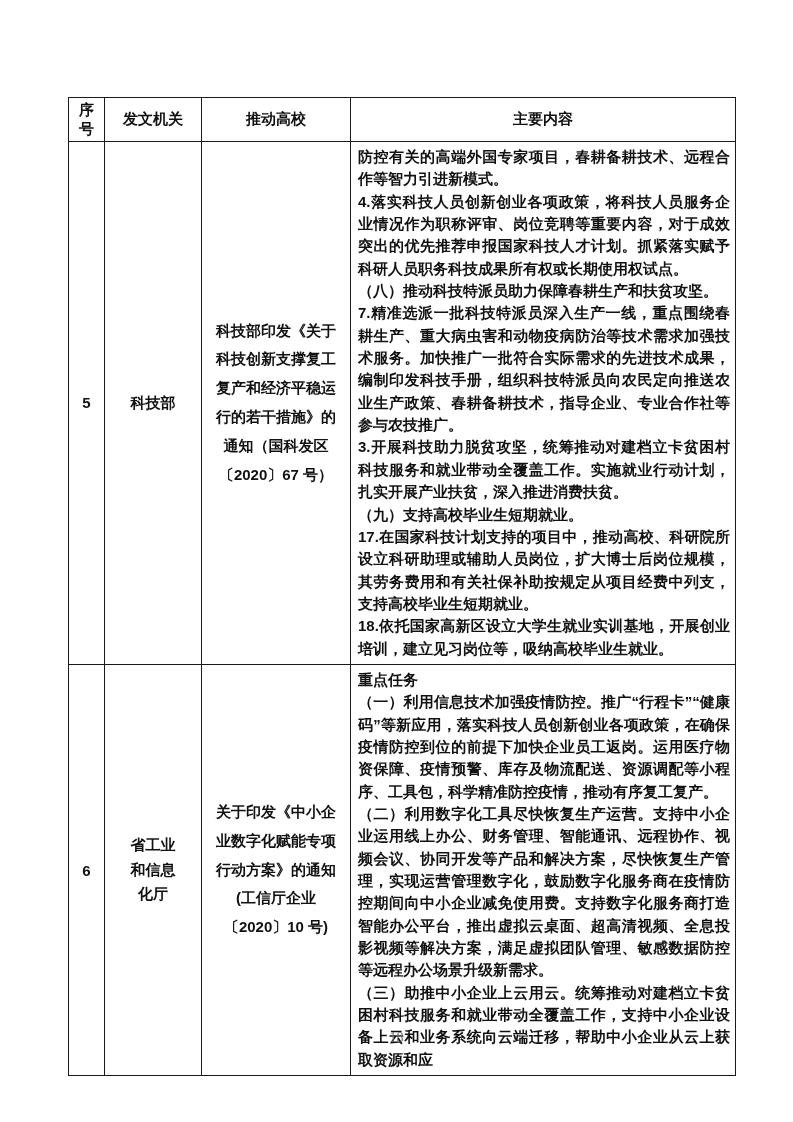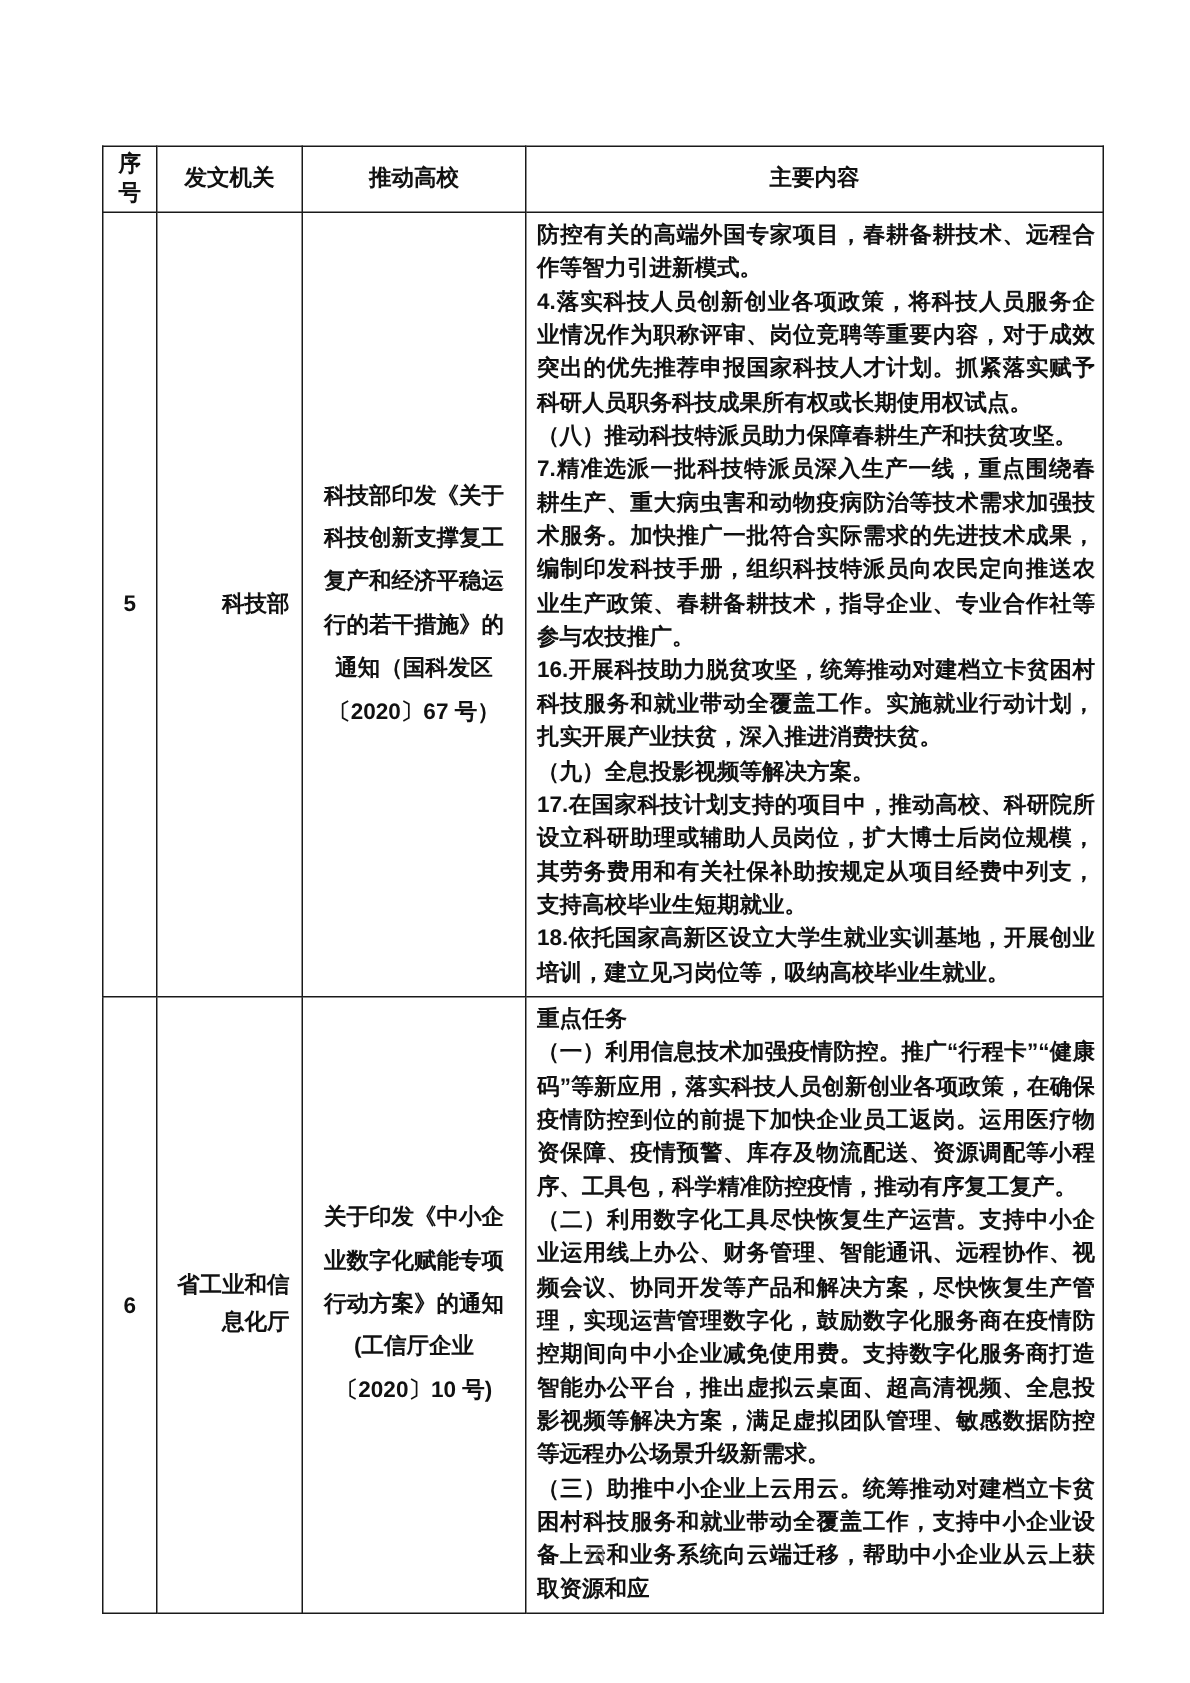--- a/index.html
+++ b/index.html
@@ -43,23 +43,23 @@
     word-break:break-all;
   }
   tr.body-row-5 { height:501px; }
   tr.body-row-6 { height:379px; }
   td.cell-num {
     text-align:center;
     vertical-align:middle;
   }
   td.cell-agency {
     vertical-align:middle;
-    padding:0 8px;
+    padding:0 24px;
     line-height:1.65;
-    text-align:right;
+    text-align:center;
   }
   td.cell-docname {
     vertical-align:middle;
     padding:0 7px;
     line-height:1.92;
     text-align:center;
   }
   td.cell-content {
     vertical-align:top;
     padding:4px 5px 4px 7px;
@@ -103,22 +103,22 @@
     <tbody>
       <tr class="body-row-5">
         <td class="cell-num">5</td>
         <td class="cell-agency">科技部</td>
         <td class="cell-docname">科技部印发《关于科技创新支撑复工复产和经济平稳运行的若干措施》的通知（国科发区〔2020〕67 号）</td>
         <td class="cell-content">
             <p>防控有关的高端外国专家项目，春耕备耕技术、远程合作等智力引进新模式。</p>
             <p>4.落实科技人员创新创业各项政策，将科技人员服务企业情况作为职称评审、岗位竞聘等重要内容，对于成效突出的优先推荐申报国家科技人才计划。抓紧落实赋予科研人员职务科技成果所有权或长期使用权试点。</p>
             <p>（八）推动科技特派员助力保障春耕生产和扶贫攻坚。</p>
             <p>7.精准选派一批科技特派员深入生产一线，重点围绕春耕生产、重大病虫害和动物疫病防治等技术需求加强技术服务。加快推广一批符合实际需求的先进技术成果，编制印发科技手册，组织科技特派员向农民定向推送农业生产政策、春耕备耕技术，指导企业、专业合作社等参与农技推广。</p>
-            <p>16.开展科技助力脱贫攻坚，统筹推动对建档立卡贫困村科技服务和就业带动全覆盖工作。实施就业行动计划，扎实开展产业扶贫，深入推进消费扶贫。</p>
-            <p>（九）全息投影视频等解决方案。</p>
+            <p>3.开展科技助力脱贫攻坚，统筹推动对建档立卡贫困村科技服务和就业带动全覆盖工作。实施就业行动计划，扎实开展产业扶贫，深入推进消费扶贫。</p>
+            <p>（九）支持高校毕业生短期就业。</p>
             <p>17.在国家科技计划支持的项目中，推动高校、科研院所设立科研助理或辅助人员岗位，扩大博士后岗位规模，其劳务费用和有关社保补助按规定从项目经费中列支，支持高校毕业生短期就业。</p>
             <p>18.依托国家高新区设立大学生就业实训基地，开展创业培训，建立见习岗位等，吸纳高校毕业生就业。</p>
           </td>
       </tr>
       <tr class="body-row-6">
         <td class="cell-num">6</td>
         <td class="cell-agency">省工业和信息化厅</td>
         <td class="cell-docname">关于印发《中小企业数字化赋能专项行动方案》的通知(工信厅企业〔2020〕10 号)</td>
         <td class="cell-content">
             <p>重点任务</p>

